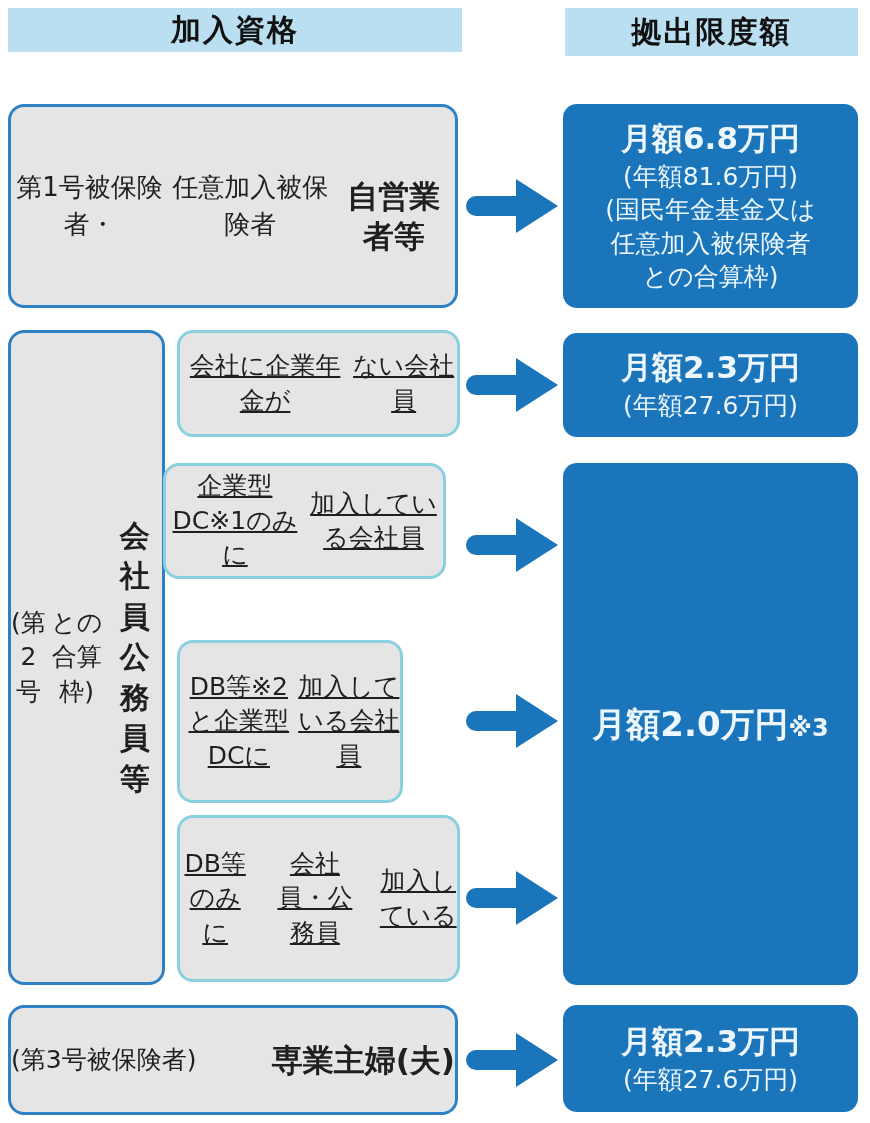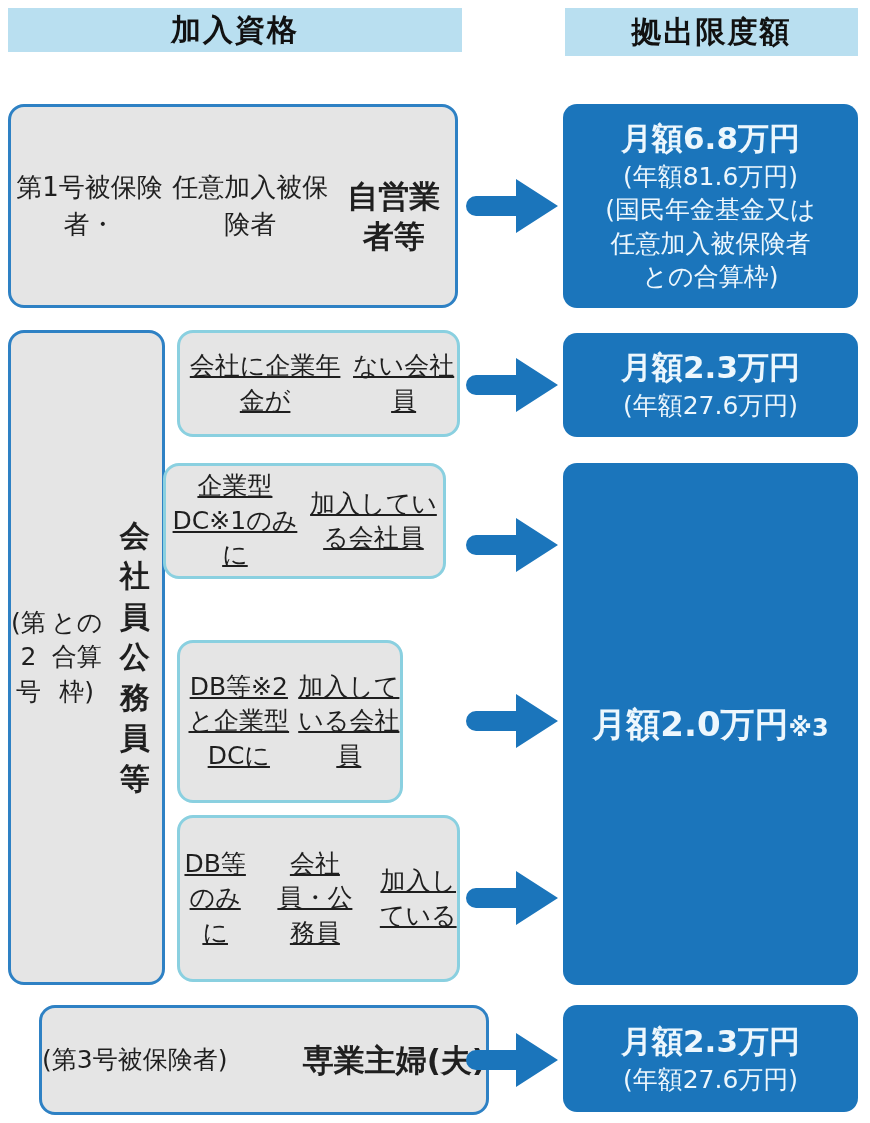--- a/index.html
+++ b/index.html
@@ -124,21 +124,21 @@
   <svg class="arrow" style="left:464px;top:867px;" width="96" height="62" viewBox="0 0 96 62" aria-hidden="true">
     <path fill="currentColor" d="M52 4 L94 31 L52 58 L52 41 L12 41 A10 10 0 0 1 12 21 L52 21 Z"></path>
   </svg>
 
   <div class="bbox" style="left:563px;top:463px;width:295px;height:522px;">
     <div>
       <span class="amount-xl">月額2.0万円</span><span class="note-sup">※3</span>
     </div>
   </div>
 
-  <div class="wbox" style="left:8px;top:1005px;width:450px;height:110px;margin-left:31px;">
+  <div class="wbox" style="left:8px;top:1005px;width:450px;height:110px;">
     <div class="line">(第3号被保険者)</div>
     <div class="strong">専業主婦(夫)</div>
   </div>
 
   <svg class="arrow" style="left:464px;top:1029px;" width="96" height="62" viewBox="0 0 96 62" aria-hidden="true">
     <path fill="currentColor" d="M52 4 L94 31 L52 58 L52 41 L12 41 A10 10 0 0 1 12 21 L52 21 Z"></path>
   </svg>
 
   <div class="bbox" style="left:563px;top:1005px;width:295px;height:107px;">
     <div class="amount">月額2.3万円</div>

